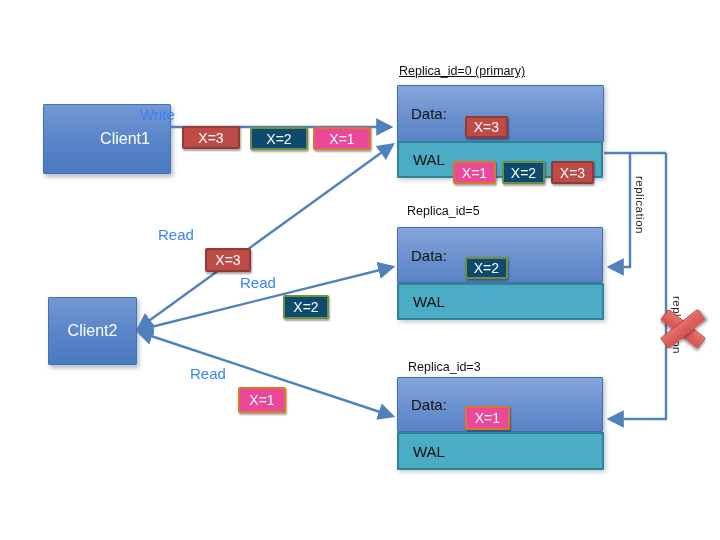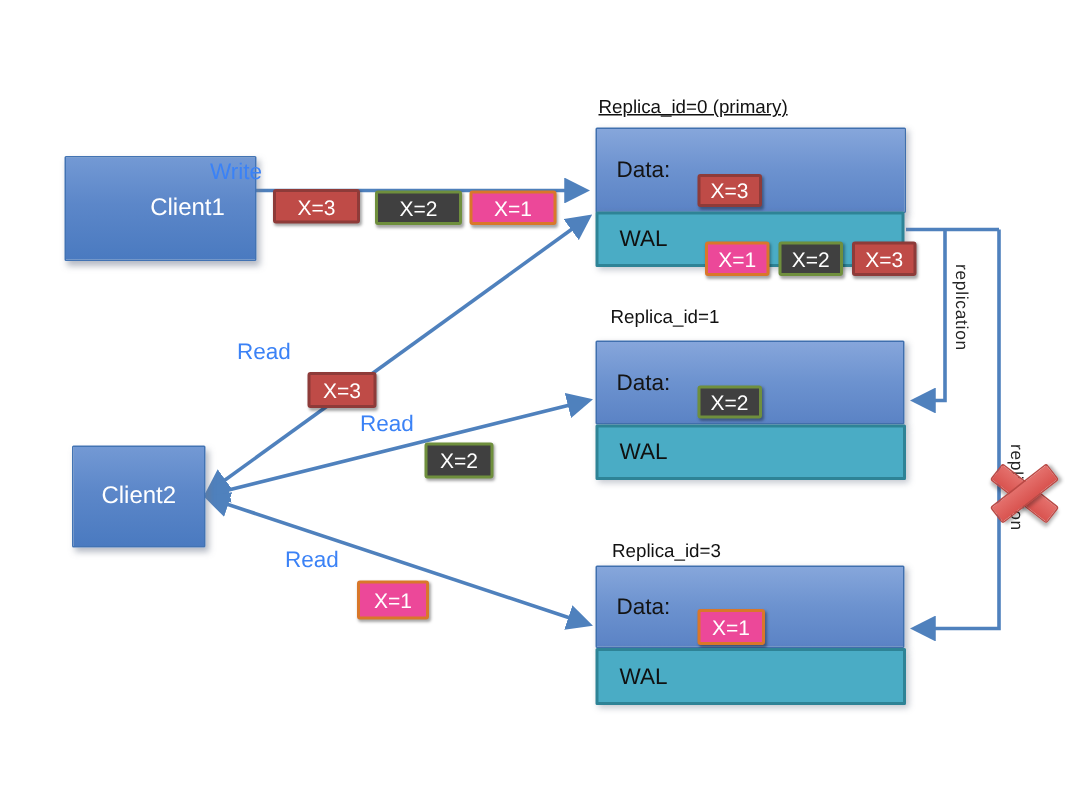--- a/index.html
+++ b/index.html
@@ -29,34 +29,34 @@
     background:linear-gradient(180deg,#86a6db 0%,#6c92cf 50%,#5b83c5 100%);
     border:1.5px solid #3f6fae;border-radius:1px;
     box-shadow:2px 2px 4px rgba(110,120,140,0.45);
     display:flex;align-items:center;padding-left:13px;gap:18px;box-sizing:border-box;
     font-size:15px;color:#141414;
   }
   .walbox{
     position:absolute;z-index:3;
     background:#4aacc5;border:2px solid #2e8396;border-radius:1px;
     box-shadow:2px 2px 4px rgba(110,120,140,0.4);
-    display:flex;align-items:center;padding-left:14px;gap:24px;box-sizing:border-box;
+    display:flex;align-items:center;padding-left:14px;gap:7px;box-sizing:border-box;
     font-size:15px;color:#101010;
   }
   .wal-badges{display:flex;gap:6px;margin-left:1px;}
 
   
   .badge{
     z-index:4;color:#ffffff;font-size:14px;
     display:flex;align-items:center;justify-content:center;
     border-radius:2px;box-shadow:1px 1.5px 2px rgba(0,0,0,0.35);
     box-sizing:border-box;white-space:nowrap;margin-top:26px;
   }
   .badge.red   {background:#bf4b47;border:2px solid #8e3b39;}
-  .badge.green {background:#404040;border:2px solid #6f8f3d;}
+  .badge.green {background:#0c4a6e;border:2px solid #6f8f3d;}
   .badge.orange{background:#ec4899;border:2px solid #d9772a;}
   .badge.floating{position:absolute;}
   .wbadge{width:58px;height:23px;}
   .rbadge{width:46px;height:24px;}
   .boxbadge{width:43px;height:22px;flex:0 0 auto;}
 
   
   .flow-label{position:absolute;z-index:4;font-size:15px;color:#3b82f6;white-space:nowrap;}
 
   
@@ -126,21 +126,21 @@
   </div>
   <div class="walbox" style="left:397px;top:141px;width:206px;height:37px;">
     <span>WAL</span>
     <span class="wal-badges">
       <span class="badge boxbadge orange" style="height:23px;">X=1</span>
       <span class="badge boxbadge green" style="height:23px;">X=2</span>
       <span class="badge boxbadge red" style="height:23px;">X=3</span>
     </span>
   </div>
 
-  <div class="replica-title" style="left:407px;top:204px;">Replica_id=1</div>
+  <div class="replica-title" style="left:407px;top:204px;">Replica_id=5</div>
   <div class="databox" style="left:397px;top:227px;width:206px;height:56px;">
     <span>Data:</span>
     <span class="badge boxbadge green">X=2</span>
   </div>
   <div class="walbox" style="left:397px;top:283px;width:207px;height:37px;">
     <span>WAL</span>
   </div>
 
   <div class="replica-title" style="left:408px;top:360px;">Replica_id=3</div>
   <div class="databox" style="left:397px;top:377px;width:206px;height:55px;">

